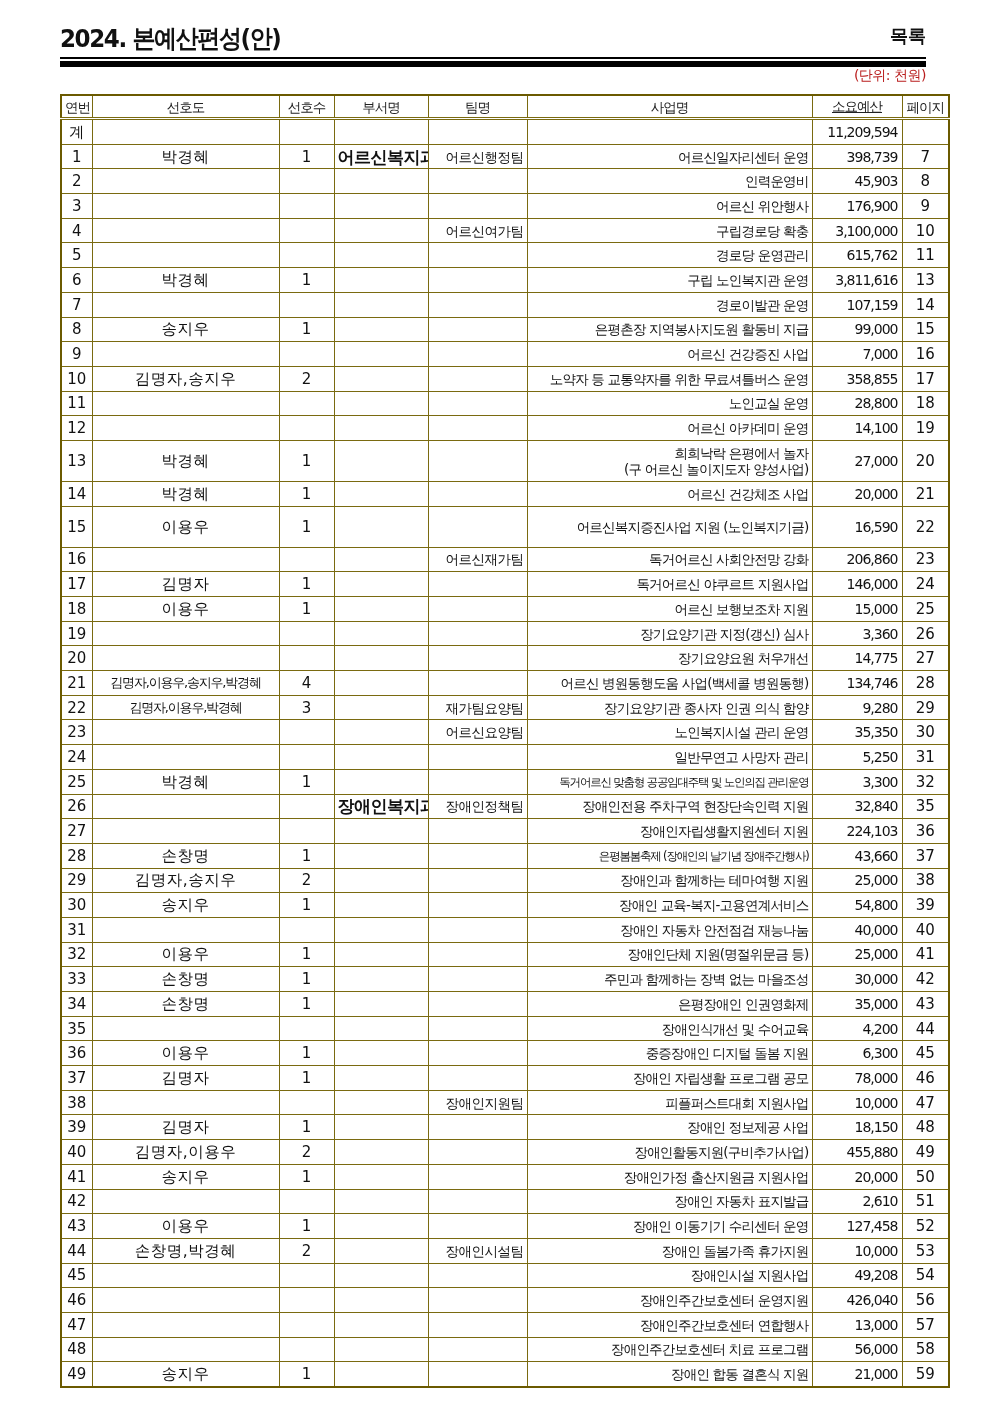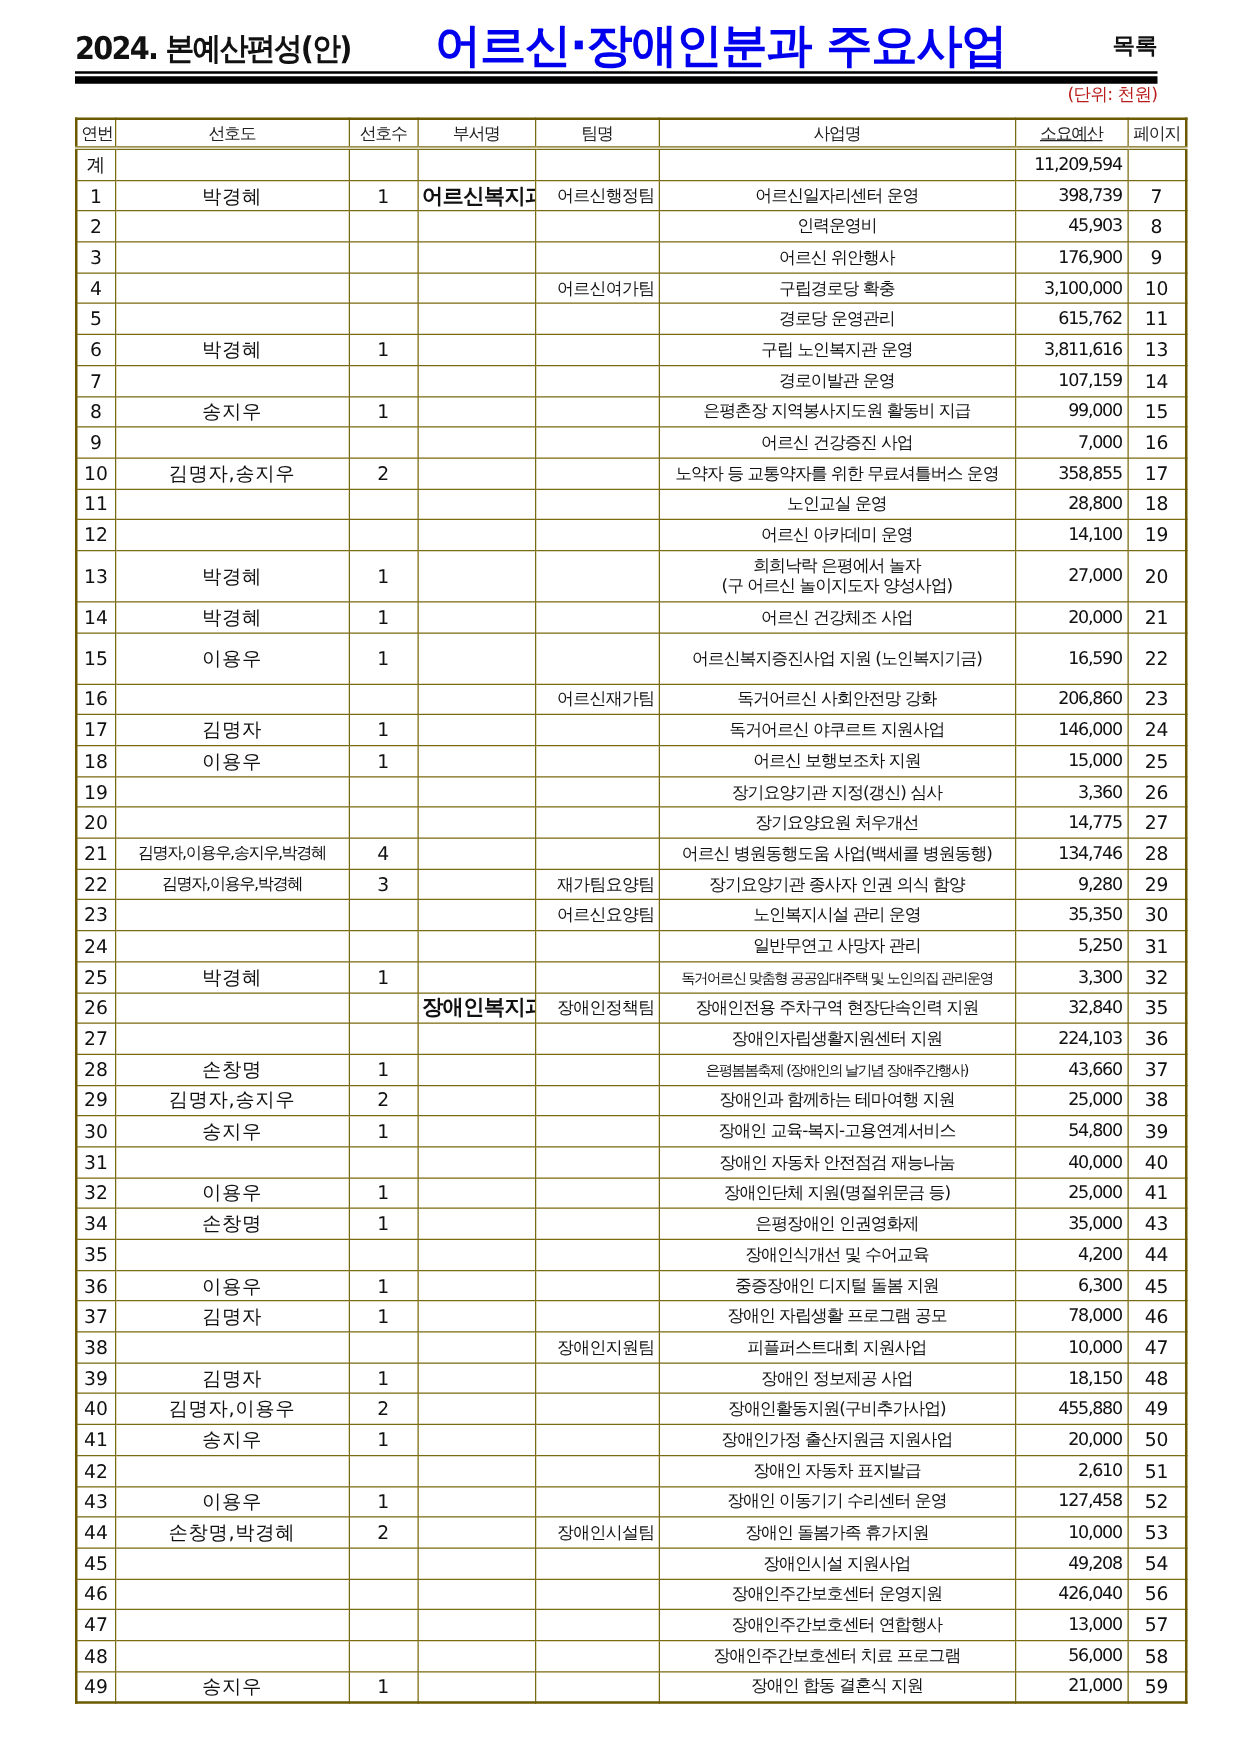--- a/index.html
+++ b/index.html
@@ -13,34 +13,33 @@
   .unit { position:absolute; right:66px; top:67px; font-size:14px; color:#b91c1c; letter-spacing:-0.5px; }
   table.list { position:absolute; left:60px; top:94px; width:888px; border-collapse:collapse; table-layout:fixed; border:2px solid #6b5a00; font-size:15px; }
   table.list th, table.list td { border:1px solid #7a6a10; padding:0 3px; height:23.7px; line-height:16px; white-space:nowrap; overflow:hidden; }
   table.list th { font-weight:normal; font-size:13.5px; letter-spacing:-1px; color:#222; border-bottom:3px double #7a6a10; height:21px; }
   .c-no { text-align:center; font-size:15px; }
   .c-name { text-align:center; font-size:15.5px; letter-spacing:0.5px; }
   .c-name.sm { font-size:13px; letter-spacing:-1.2px; }
   .c-cnt { text-align:center; }
   .c-dept { text-align:left; font-weight:bold; font-size:17px; letter-spacing:-0.5px; }
   .c-team { text-align:right; font-size:13.5px; letter-spacing:-0.5px; }
-  .c-biz { text-align:center; font-size:13.5px; letter-spacing:-0.8px; }
+  .c-biz { text-align:right; font-size:13.5px; letter-spacing:-0.8px; }
   .c-biz.sm { font-size:11.5px; letter-spacing:-1.2px; }
   .c-amt { text-align:right; font-size:14px; letter-spacing:-1px; padding-right:4px !important; }
   .c-page { text-align:center; font-size:15px; }
   tr.tall td { height:40px; }
   .biz-line { display:block; }
   .u { text-decoration:underline;font-family:Liberation Serif, serif; }
 </style>
 </head>
 <body>
 
 <div class="title-wrap">
   <span class="title-left">2024.  본예산편성(안)</span>
-  <span class="title-main">어르신·장애인분과  주요사업</span>
   <span class="title-right">목록</span>
 </div>
 <div class="rule-thin"></div>
 <div class="rule-thick"></div>
 <div class="unit">(단위: 천원)</div>
 
 <table class="list">
   <colgroup>
     <col style="width:31px">
       <col style="width:187px">
@@ -391,20 +390,30 @@
         <td class="c-no">32</td>
         <td class="c-name">이용우</td>
         <td class="c-cnt">1</td>
         <td class="c-dept"></td>
         <td class="c-team"></td>
         <td class="c-biz">장애인단체 지원(명절위문금 등)</td>
         <td class="c-amt">25,000</td>
         <td class="c-page">41</td>
       </tr>
       <tr>
+        <td class="c-no">33</td>
+        <td class="c-name">손창명</td>
+        <td class="c-cnt">1</td>
+        <td class="c-dept"></td>
+        <td class="c-team"></td>
+        <td class="c-biz">주민과 함께하는 장벽 없는 마을조성</td>
+        <td class="c-amt">30,000</td>
+        <td class="c-page">42</td>
+      </tr>
+      <tr>
         <td class="c-no">34</td>
         <td class="c-name">손창명</td>
         <td class="c-cnt">1</td>
         <td class="c-dept"></td>
         <td class="c-team"></td>
         <td class="c-biz">은평장애인 인권영화제</td>
         <td class="c-amt">35,000</td>
         <td class="c-page">43</td>
       </tr>
       <tr>

